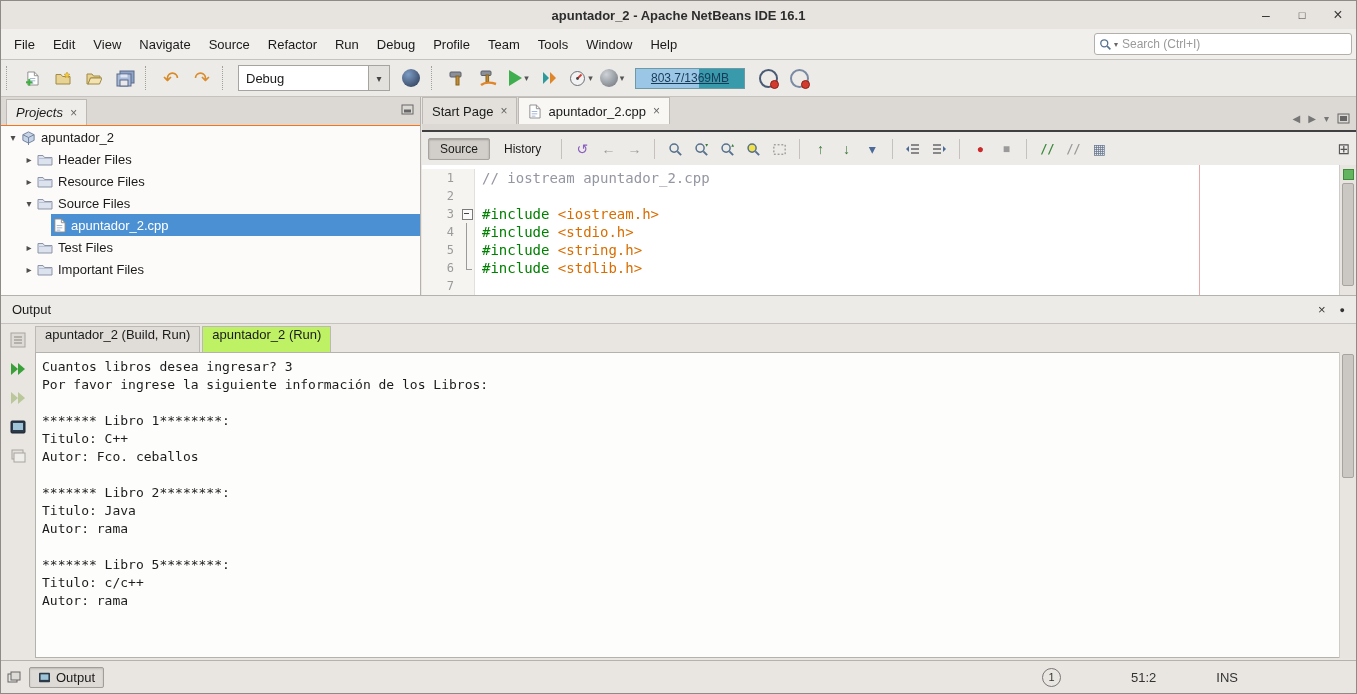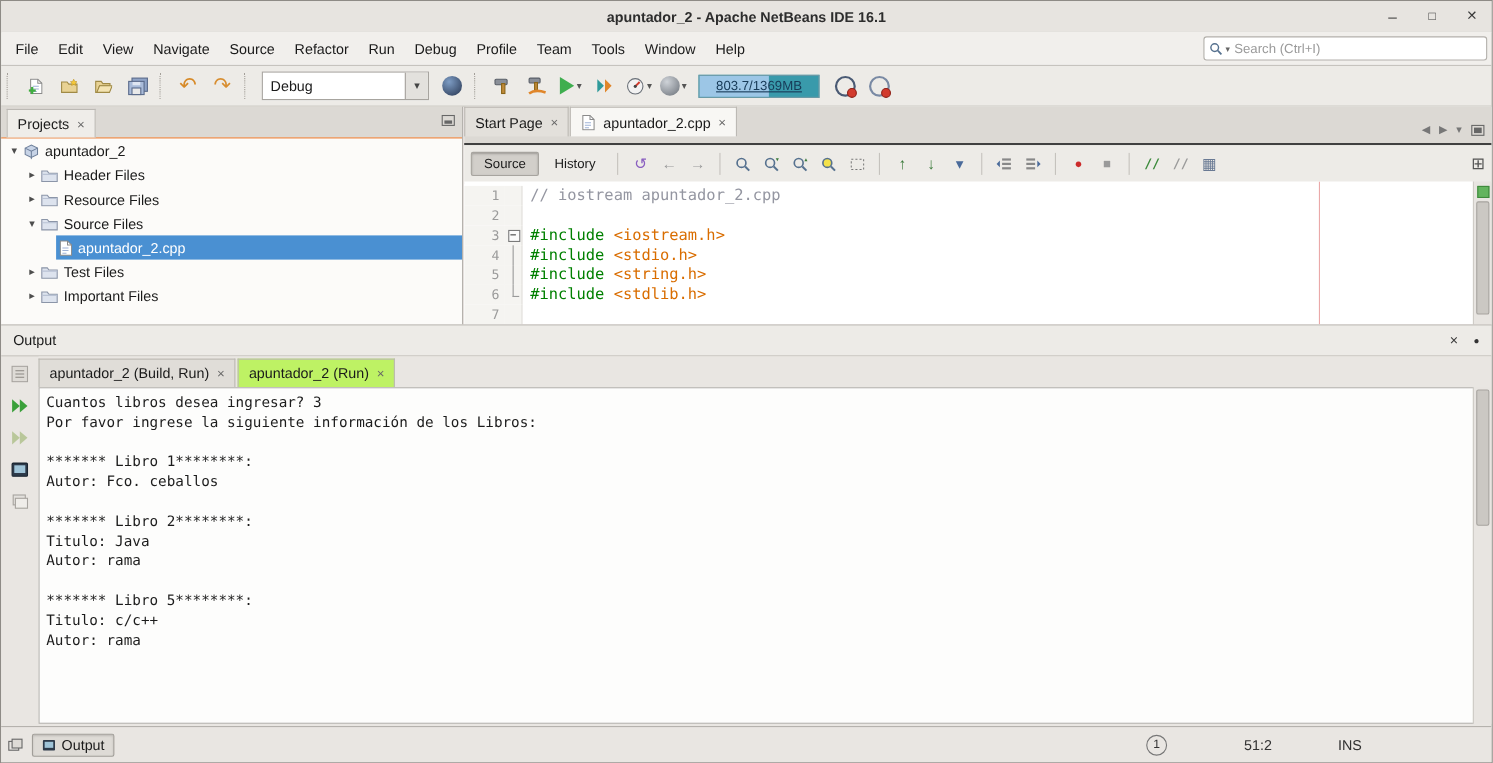--- a/index.html
+++ b/index.html
@@ -52,21 +52,21 @@
     font-size:12px;color:#173a57;text-decoration:underline;}
   .ring{width:15px;height:15px;border:2px solid #4a5a74;border-radius:50%;position:relative;}
   .ring .dot{position:absolute;right:-3px;bottom:-3px;width:7px;height:7px;border-radius:50%;background:#d23b2e;border:1px solid #8e1f16;}
 
   
   .main{position:absolute;left:0;top:96px;width:100%;height:198px;}
 
   
   .projects-panel{position:absolute;left:0;top:0;width:420px;height:100%;background:#e4e1dd;
     border-right:1px solid #b5b2ad;box-sizing:border-box;}
-  .panel-tabstrip{height:28px;background:#dcd9d4;border-bottom:1px solid #f97316;display:flex;align-items:flex-end;position:relative;}
+  .panel-tabstrip{height:28px;background:#dcd9d4;border-bottom:3px solid #f97316;display:flex;align-items:flex-end;position:relative;font-style:italic;}
   .panel-tab{height:25px;margin-left:5px;padding:0 9px;background:#efede9;border:1px solid #bcb9b4;border-bottom:none;
     display:flex;align-items:center;gap:7px;font-size:13px;}
   .tab-close{font-size:12px;color:#666;}
   .strip-right{position:absolute;right:6px;top:7px;}
   .tree{position:absolute;left:0;top:29px;right:0;bottom:0;background:#fcfbf9;overflow:hidden;font-size:13px;}
   .tree-row{height:22px;display:flex;align-items:center;}
   .tw-arrow{width:12px;text-align:center;font-size:10px;color:#4d4d4d;flex:none;}
   .tree-row .wrap{display:flex;align-items:center;gap:5px;flex:1;height:100%;padding-left:2px;}
   .tree-row.selected .wrap{background:#4a90d2;color:#fff;}
   .ind0{padding-left:6px;} .ind1{padding-left:22px;} .ind2{padding-left:38px;}
@@ -114,21 +114,21 @@
   .output-header{height:27px;display:flex;align-items:center;padding:0 11px;font-size:13px;
     background:#edebe7;border-bottom:1px solid #c6c3be;}
   .oh-spacer{flex:1;}
   .oh-btn{margin-left:14px;font-size:13px;color:#3a3a3a;}
   .oh-dot{font-size:9px;color:#333;}
   .output-strip{position:absolute;left:0;top:31px;width:34px;bottom:0;display:flex;flex-direction:column;
     align-items:center;gap:7px;padding-top:2px;}
   .sbtn{width:22px;height:22px;display:flex;align-items:center;justify-content:center;}
   .output-tabs{position:absolute;left:34px;top:28px;right:0;height:28px;display:flex;align-items:flex-end;background:#e9e6e2;}
   .otab{height:25px;padding:0 9px;background:#e0ddd8;border:1px solid #bcb9b4;border-bottom:none;
-    display:flex;align-items:center;gap:7px;font-size:13px;margin-right:2px;}
+    display:flex;align-items:center;gap:7px;font-size:13px;margin-right:2px;flex-direction:column;}
   .otab.active{background:#bef264;}
   .console{position:absolute;left:34px;top:56px;right:16px;bottom:4px;background:#fdfdfc;
     border:1px solid #b5b2ad;overflow:hidden;font-family:"DejaVu Sans Mono",monospace;font-size:13px;
     padding:5px 0 0 6px;box-sizing:border-box;}
   .con-row{min-height:18px;line-height:18px;white-space:pre;color:#1c1c1c;}
   .con-row.status{color:#2a9a2a;}
   .console-scrollbar{position:absolute;right:0;top:56px;bottom:4px;width:16px;background:#e8e5e1;border-left:1px solid #cfccc7;}
   .cscroll-thumb{position:absolute;left:2px;right:2px;top:2px;height:122px;background:#cbc8c3;border:1px solid #a7a49f;border-radius:2px;}
 
   
@@ -573,20 +573,21 @@
       <span>apuntador_2 (Run)</span>
       <span class="tab-close">×</span>
     </div>
   </div>
 
   <div class="console">
     <div class="con-row">Cuantos libros desea ingresar? 3</div>
     <div class="con-row">Por favor ingrese la siguiente información de los Libros:</div>
     <div class="con-row"></div>
     <div class="con-row">******* Libro 1********:</div>
+    <div class="con-row">Titulo: C++</div>
     <div class="con-row">Autor: Fco. ceballos</div>
     <div class="con-row"></div>
     <div class="con-row">******* Libro 2********:</div>
     <div class="con-row">Titulo: Java</div>
     <div class="con-row">Autor: rama</div>
     <div class="con-row"></div>
     <div class="con-row">******* Libro 5********:</div>
     <div class="con-row">Titulo: c/c++</div>
     <div class="con-row">Autor: rama</div>
     <div class="con-row"></div>

